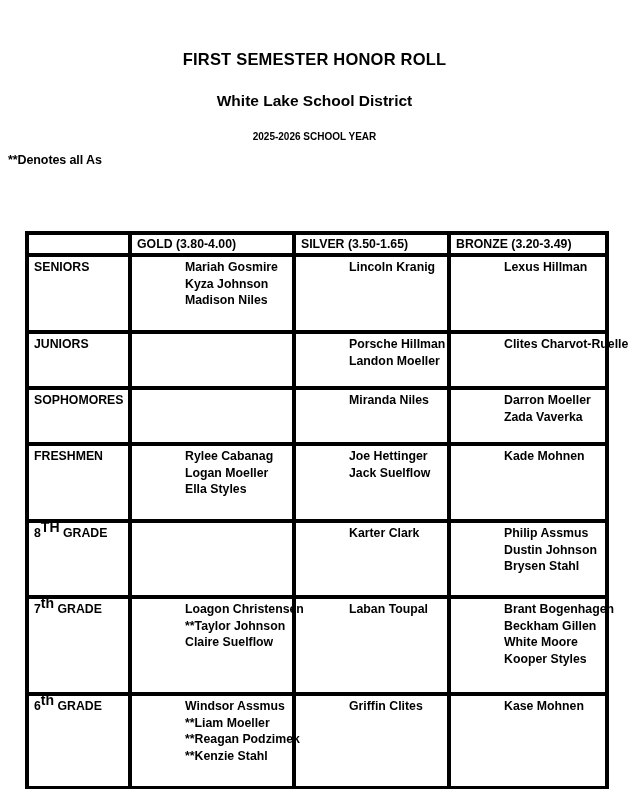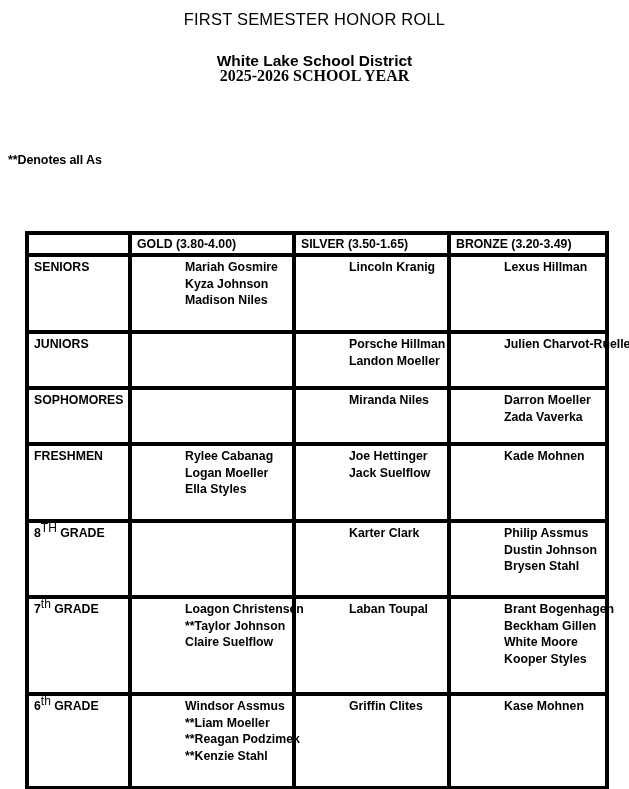--- a/index.html
+++ b/index.html
@@ -15,35 +15,36 @@
     color: #000000;
     overflow: hidden;
   }
 
   .titles {
     text-align: center;
     padding-top: 11px;
   }
   .title-main {
     font-size: 16.5px;
-    font-weight: normal;
+    font-weight: bold;
     letter-spacing: 0.2px;
     line-height: 1;
+    margin-top: 40px;
   }
   .title-sub {
     font-size: 15.5px;
     font-weight: bold;
     margin-top: 25px;
     line-height: 1;
   }
   .title-year {
-    font-size: 16px;
-    font-weight: bold;
+    font-size: 10px;
+    font-weight: bold;
+    margin-top: 24px;
     line-height: 1;
-    font-family: Liberation Serif, serif;
   }
 
   .note {
     position: absolute;
     left: 8px;
     top: 153px;
     font-size: 12.5px;
     font-weight: bold;
     letter-spacing: -0.1px;
   }
@@ -77,24 +78,24 @@
     padding-top: 1px;
   }
   td.grade-cell {
     white-space: nowrap;
   }
   td.names-cell .name-line {
     white-space: nowrap;
     padding-left: 48px;
   }
   sup {
-    font-size: 12px;
+    font-size: 14px;
     vertical-align: super;
     line-height: 0;
-    font-weight: normal;
+    font-weight: bold;
   }
 
   
   tr.r0 td { height: 71px; }
   tr.r1 td { height: 50px; }
   tr.r2 td { height: 50px; }
   tr.r3 td { height: 71px; }
   tr.r4 td { height: 70px; }
   tr.r5 td { height: 91px; margin-top: 40px; }
   tr.r6 td { height: 88px; }
@@ -140,21 +141,21 @@
           </td>
         </tr>
         <tr class="r1">
           <td class="grade-cell">JUNIORS</td>
           <td class="names-cell"></td>
           <td class="names-cell">
             <div class="name-line">Porsche Hillman</div>
             <div class="name-line">Landon Moeller</div>
           </td>
           <td class="names-cell">
-            <div class="name-line">Julien Charvot-Ruelle</div>
+            <div class="name-line">Clites Charvot-Ruelle</div>
           </td>
         </tr>
         <tr class="r2">
           <td class="grade-cell">SOPHOMORES</td>
           <td class="names-cell"></td>
           <td class="names-cell">
             <div class="name-line">Miranda Niles</div>
           </td>
           <td class="names-cell">
             <div class="name-line">Darron Moeller</div>

